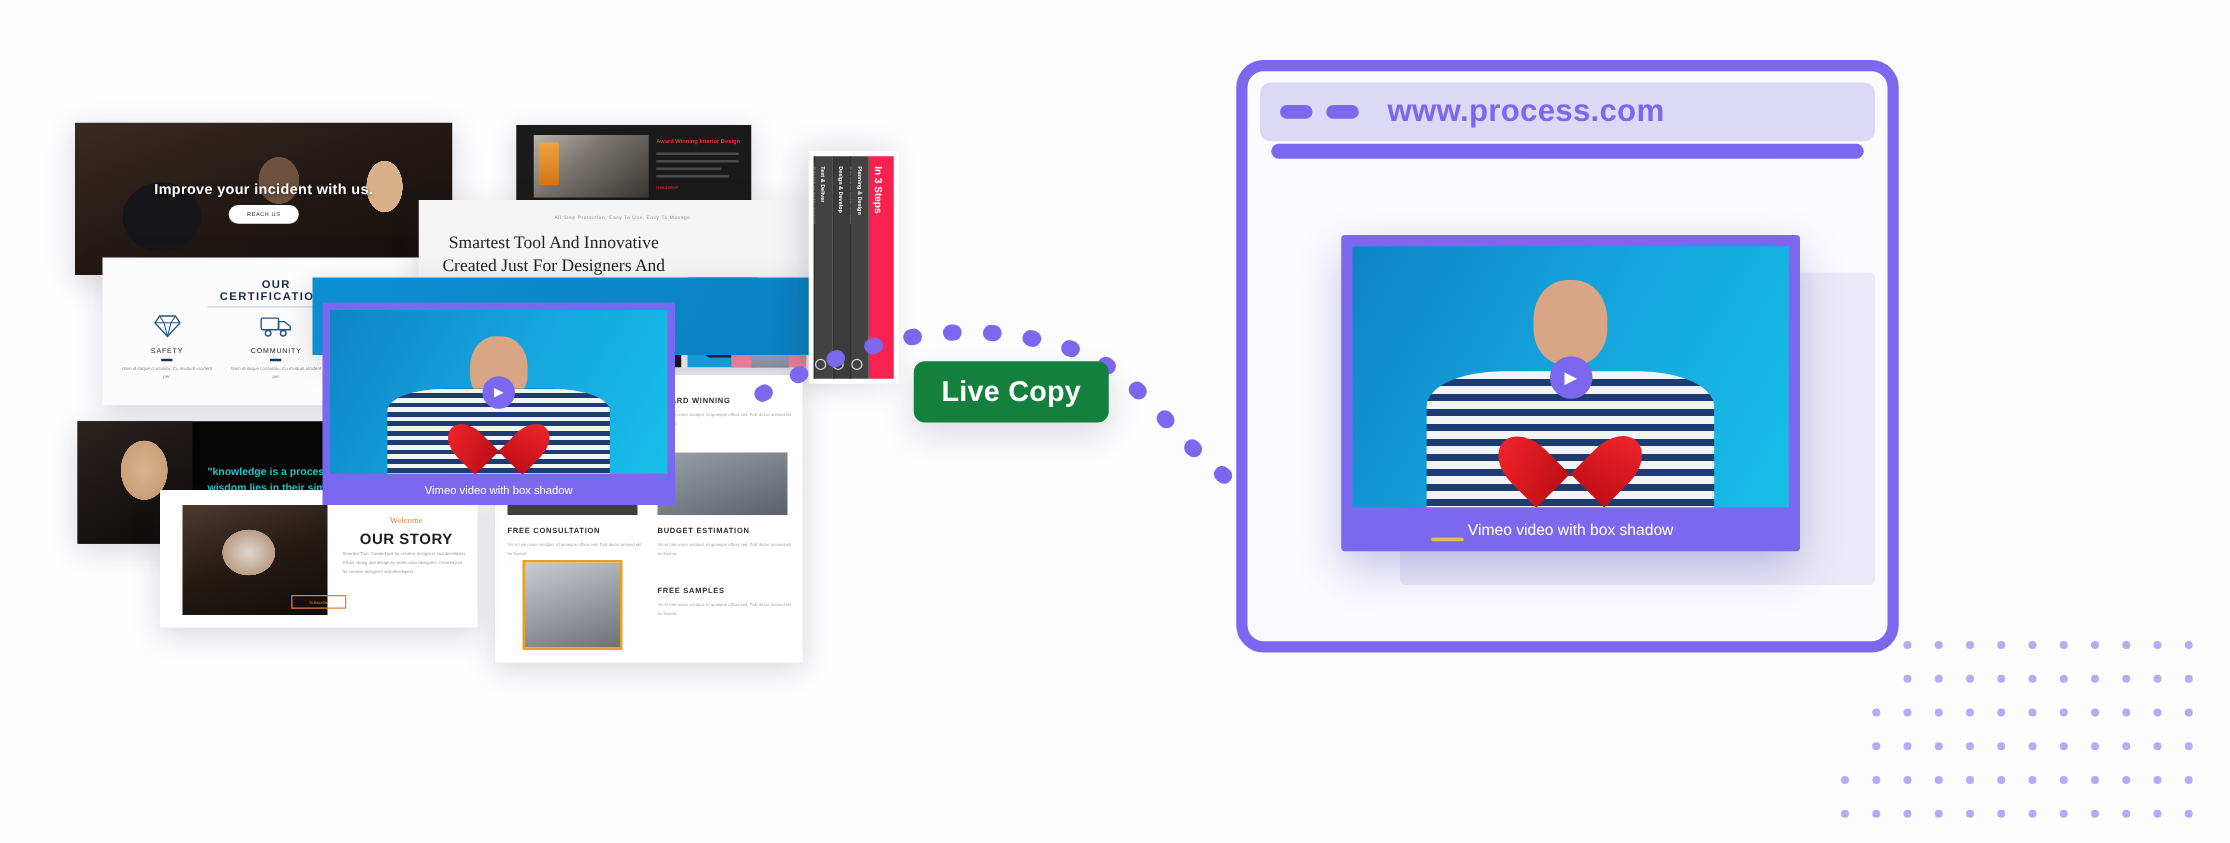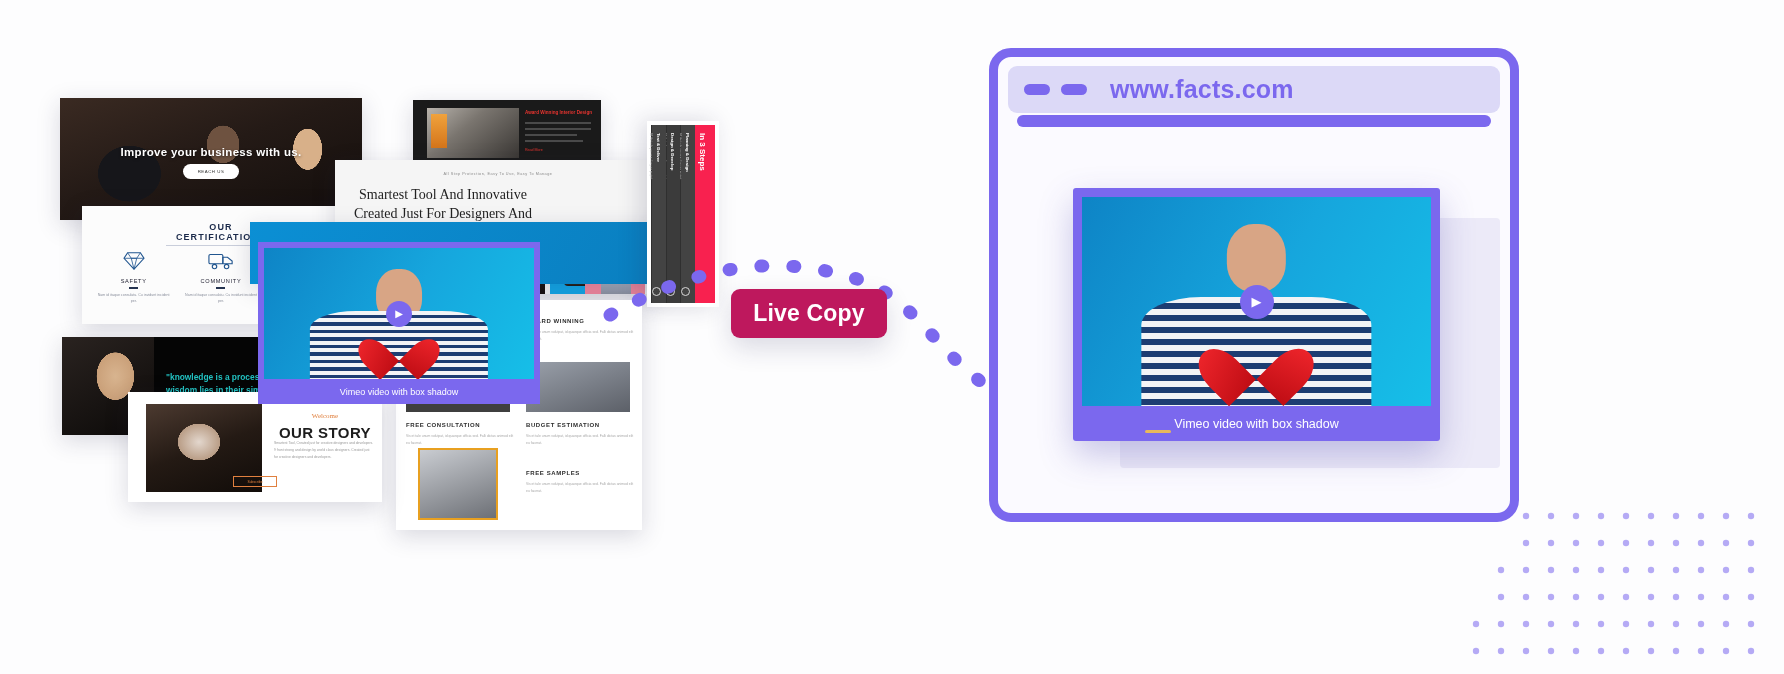--- a/index.html
+++ b/index.html
@@ -26,21 +26,21 @@
     background: linear-gradient(100deg,#ecc330 0%,#eeb82c 40%,#f3a31f 100%);
   }
   #badge-templates {
     left: 418px; top: 502px; width: 258px; height: 60px;
     font-size: 27px;
     background: linear-gradient(95deg,#6d5ef0 0%,#8a5bef 48%,#b14ef0 100%);
   }
   #badge-livecopy {
     left: 731px; top: 289px; width: 156px; height: 49px;
     font-size: 23px;
-    background: #be185d;
+    background: #15803d;
     border-radius: 9px;
   }
 
   
   #collage { position: absolute; left: 0; top: 70px; width: 730px; height: 470px; }
   .card {
     position: absolute; background: #fff;
     box-shadow: 0 6px 22px rgba(35,35,70,.17);
     overflow: hidden;
   }
@@ -138,21 +138,21 @@
       linear-gradient(150deg,#2a2320,#0b0908);
   }
   #c-quote .q { position: absolute; left: 104px; top: 34px; right: 6px; font-size: 8.4px; color: #23c2c2; line-height: 1.5; font-weight: 600; }
   #c-quote .s { position: absolute; left: 104px; top: 72px; right: 6px; font-size: 4px; color: #bcbcbc; }
 
   
   #c-story { left: 128px; top: 322px; width: 254px; height: 110px; background: #fff; padding-left: 40px; }
   #c-story .ph { position: absolute; left: 18px; top: 12px; width: 116px; height: 88px; background: linear-gradient(160deg,#4c3a30 0%,#241a14 50%,#110c09 100%); }
   #c-story .ph:after { content:""; position:absolute; left: 22px; top: 12px; width: 62px; height: 52px; background: radial-gradient(ellipse 30px 26px at 50% 50%, #e3d7cd, #b99d86 70%, rgba(0,0,0,0) 71%); }
   #c-story .w { position: absolute; left: 146px; top: 20px; right: 6px; text-align: center; font-size: 7px; color: #e0803f; font-family: "Liberation Serif", serif; }
-  #c-story .t { position: absolute; left: 146px; top: 32px; right: 6px; text-align: center; font-size: 15px; color: #1d1d1d; font-weight: 700; letter-spacing: .4px; }
+  #c-story .t { position: absolute; left: 146px; top: 32px; right: 6px; text-align: center; font-size: 12px; color: #1d1d1d; font-weight: 700; letter-spacing: .4px; }
   #c-story .p { position: absolute; left: 146px; top: 48px; right: 8px; font-size: 3.4px; color: #9a9a9a; line-height: 2; }
   #c-story .b { position: absolute; left: 50%; transform: translateX(-50%); top: 84px; width: 44px; height: 11px; border: .7px solid #e0803f; color: #e0803f; font-size: 3.4px; display: flex; align-items: center; justify-content: center; }
 
   
   #c-serv { left: 396px; top: 230px; width: 246px; height: 230px; background: #fff; }
   #c-serv .row { position: absolute; left: 10px; width: 108px; }
   #c-serv .row.r2 { left: 130px; }
   #c-serv .rh { font-size: 6px; font-weight: 700; color: #2d2d2d; letter-spacing: .6px; }
   #c-serv .rp { font-size: 3.4px; color: #a8a8a8; line-height: 2; margin-top: 5px; }
   #c-serv .thumb { position: absolute; background: #4a4a4a; }
@@ -218,21 +218,21 @@
 </style>
 </head>
 <body>
 
 <div id="stage">
 
   <div id="collage">
 
     <div class="card" id="c-hero">
       <div class="photo"></div>
-      <div class="hero-txt">Improve your business with us.</div>
+      <div class="hero-txt">Improve your incident with us.</div>
       <div class="hero-btn">REACH US</div>
     </div>
 
     <div class="card" id="c-cert">
       <div class="t">OUR CERTIFICATIONS</div>
       <div class="cols">
         <div class="col">
           <div class="ico">
             <svg width="22" height="20" viewBox="0 0 24 22">
                 <path d="M5 2h14l4 6-11 12L1 8z" fill="none" stroke="#20558f" stroke-width="1.2"></path>
@@ -364,21 +364,21 @@
   </svg>
 
   <div class="badge" id="badge-livecopy">
     <span>Live Copy</span>
   </div>
 
   <div id="browser">
     <div class="bar">
       <div class="pill"></div>
       <div class="pill"></div>
-      <div class="url">www.facts.com</div>
+      <div class="url">www.process.com</div>
     </div>
     <div class="addr"></div>
   </div>
 
   <div id="vid-shadow"></div>
 
   <div id="vid-main">
     <div class="screen">
       <div class="subject" style="width:100%;height:100%">
         <div class="sub-head" style="top:13%;width:17%"></div>

